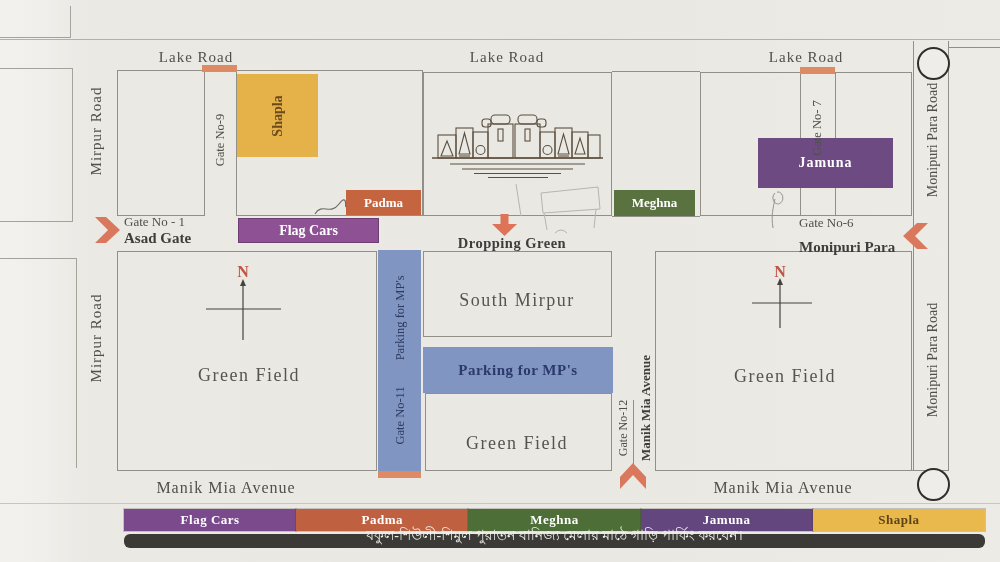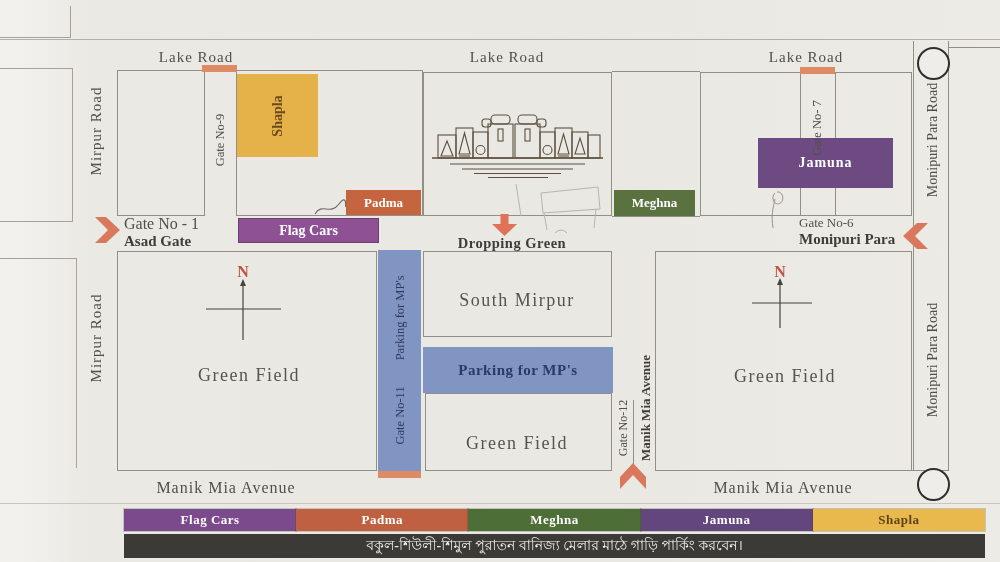--- a/index.html
+++ b/index.html
@@ -17,23 +17,23 @@
   .roadlabel{font-size:15px;letter-spacing:1px;}
   .bigarea{font-size:18px;letter-spacing:1.5px;color:#56544f;}
   .zonebox{position:absolute;display:flex;align-items:center;justify-content:center;
     color:#fff;font-weight:bold;box-sizing:border-box;}
   .tick{position:absolute;background:#dd8a65;}
   #title{position:absolute;left:0;top:3px;width:100%;text-align:center;
     font-size:27px;font-weight:bold;letter-spacing:.5px;color:#4b4945;}
   #legend{position:absolute;left:124px;top:509px;width:861px;height:22px;display:flex;}
   .leg-item{flex:1;display:flex;align-items:center;justify-content:center;
     font-size:13px;font-weight:bold;letter-spacing:.5px;outline:1px solid rgba(60,50,40,.22);}
-  #notice{position:absolute;left:124px;top:534px;width:861px;height:24px;background:#3b3a37;
-    color:#f2f1ed;display:flex;align-items:flex-start;justify-content:center;font-size:14px;
-    font-family:"Liberation Serif","DejaVu Serif",serif,sans-serif;}
+  #notice{position:absolute;left:124px;top:534px;width:861px;height:14px;background:#3b3a37;
+    color:#f2f1ed;display:flex;align-items:flex-end;justify-content:center;font-size:14px;
+    font-family:"Liberation Serif","DejaVu Serif",serif,sans-serif;border-radius:6px;}
   .gatetext{position:absolute;color:#514f4a;line-height:1.15;}
   svg{position:absolute;overflow:visible;}
 </style>
 </head>
 <body>
 
 <div id="stage">
 
   <div class="abs" style="left:0;top:0;width:76px;height:562px;background:linear-gradient(90deg,#f2f1ed,rgba(242,241,237,0));"></div>
 
@@ -99,26 +99,26 @@
   <div class="vtext" style="left:933px;top:140px;font-size:14px;">Monipuri Para Road</div>
   <div class="vtext" style="left:933px;top:360px;font-size:14px;">Monipuri Para Road</div>
   <div class="ctext" style="left:226px;top:488px;font-size:16px;letter-spacing:1px;">Manik Mia Avenue</div>
   <div class="ctext" style="left:783px;top:488px;font-size:16px;letter-spacing:1px;">Manik Mia Avenue</div>
   <div class="vtext" style="left:646px;top:408px;font-size:13px;font-weight:bold;color:#3f3d39;">Manik Mia Avenue</div>
 
   <div class="vtext" style="left:220px;top:140px;font-size:12.5px;">Gate No-9</div>
   <div class="vtext" style="left:817px;top:128px;font-size:12.5px;">Gate No- 7</div>
   <div class="vtext" style="left:623px;top:428px;font-size:12px;">Gate No-12</div>
   <div class="gatetext" style="left:124px;top:215px;">
-    <div style="font-size:16px;">Gate No - 1</div>
+    <div style="font-size:13px;">Gate No - 1</div>
     <div style="font-size:15px;font-weight:bold;color:#3f3d39;">Asad Gate</div>
   </div>
   <div class="gatetext" style="left:799px;top:216px;width:106px;text-align:left;">
     <div style="font-size:13px;">Gate No-6</div>
-    <div style="font-size:15px;font-weight:bold;color:#3f3d39;">Monipuri Para</div>
+    <div style="font-size:15px;font-weight:bold;color:#3f3d39;margin-top:8px;">Monipuri Para</div>
   </div>
 
   <div class="ctext" style="left:512px;top:243px;font-size:14.5px;font-weight:bold;color:#3f3d39;letter-spacing:.5px;">Dropping Green</div>
   <div class="ctext bigarea" style="left:517px;top:300px;">South Mirpur</div>
   <div class="ctext bigarea" style="left:249px;top:375px;">Green Field</div>
   <div class="ctext bigarea" style="left:517px;top:443px;">Green Field</div>
   <div class="ctext bigarea" style="left:785px;top:376px;">Green Field</div>
 
   <div class="abs" style="left:917px;top:47px;width:29px;height:29px;border:2px solid #2f2e2b;border-radius:50%;background:#eeede9;"></div>
   <div class="abs" style="left:917px;top:468px;width:29px;height:29px;border:2px solid #2f2e2b;border-radius:50%;background:#eeede9;"></div>

